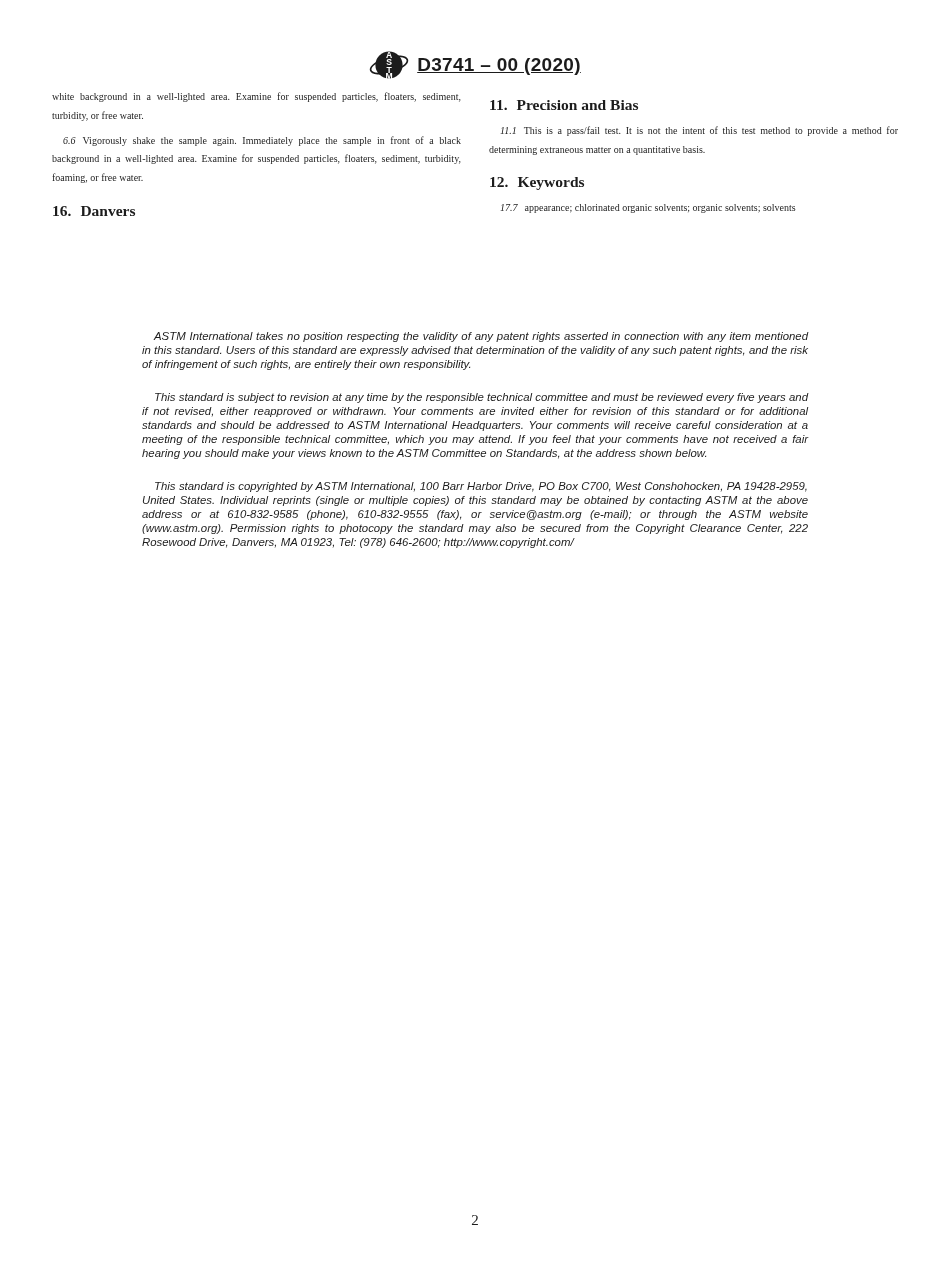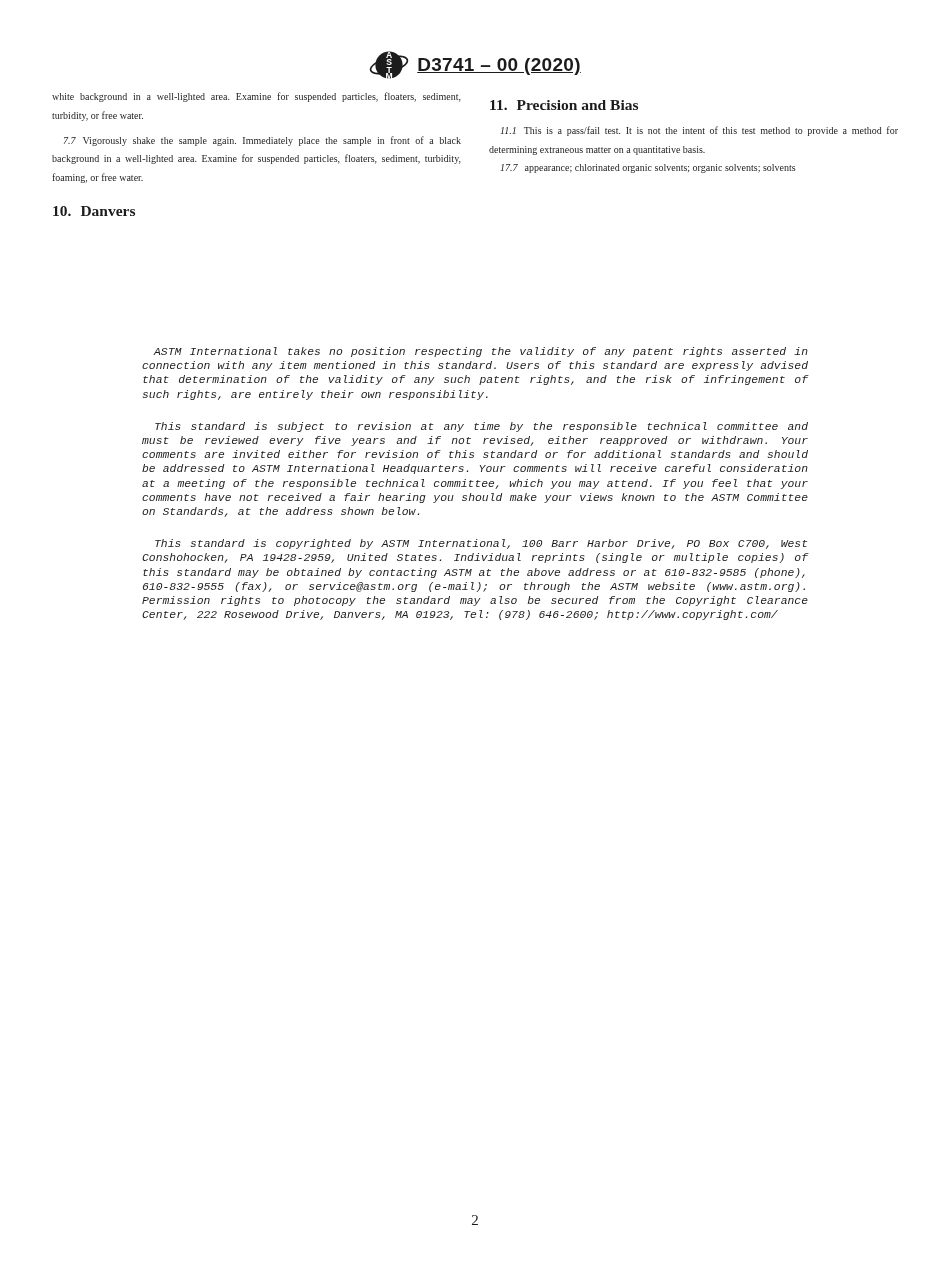--- a/index.html
+++ b/index.html
@@ -40,22 +40,22 @@
     font-size: 15.5px; line-height: 18.8px; font-weight: 700;
     margin: 14px 0 7px 0;
   }
   .col h3.sec:first-child { margin-top: 8px; }
   .hnum { margin-right: 9px; }
   .pnum { font-style: italic; margin-right: 7px; }
 
   
   .footnotes {
     position: absolute; top: 329px; left: 142px; width: 666px;
-    font-family: Liberation Mono, monospace; font-style: italic;
-    font-size: 11.4px; line-height: 14.2px; text-align: justify; margin-top: 16px;
+    font-family: Liberation Sans, sans-serif; font-style: italic;
+    font-size: 11.4px; line-height: 14.2px; text-align: justify;
   }
   .footnotes p { margin: 0; text-indent: 12px; }
   .footnotes p + p { margin-top: 18px; }
 
   
   .pagenum {
     position: absolute; top: 1212px; left: 0; width: 100%;
     text-align: center; font-size: 15px;
   }
 </style>
@@ -76,32 +76,33 @@
       </g>
     </svg>
     <span class="doc-title">D3741 – 00 (2020)</span>
   </div>
 
   <div class="columns">
 
     <div class="col">
       <p class="body cont">white background in a well-lighted area. Examine for suspended particles, floaters, sediment, turbidity, or free water.</p>
 
-      <p class="body sp"><span class="pnum">7.7</span><span>Vigorously shake the sample again. Immediately place the sample in front of a black background in a well-lighted area. Examine for suspended particles, floaters, sediment, turbidity, foaming, or free water.</span></p>
+      <p class="body sp"><span class="pnum">6.6</span><span>Vigorously shake the sample again. Immediately place the sample in front of a black background in a well-lighted area. Examine for suspended particles, floaters, sediment, turbidity, foaming, or free water.</span></p>
 
-      <h3 class="sec"><span class="hnum">10.</span><span>Danvers</span></h3>
+      <h3 class="sec"><span class="hnum">16.</span><span>Danvers</span></h3>
 
 
     </div>
 
     <div class="col">
       <h3 class="sec"><span class="hnum">11.</span><span>Precision and Bias</span></h3>
 
       <p class="body"><span class="pnum">11.1</span><span>This is a pass/fail test. It is not the intent of this test method to provide a method for determining extraneous matter on a quantitative basis.</span></p>
 
+      <h3 class="sec"><span class="hnum">12.</span><span>Keywords</span></h3>
 
       <p class="body"><span class="pnum">17.7</span><span>appearance; chlorinated organic solvents; organic solvents; solvents</span></p>
     </div>
 
   </div>
 
   <div class="footnotes">
     <p>ASTM International takes no position respecting the validity of any patent rights asserted in connection with any item mentioned in this standard. Users of this standard are expressly advised that determination of the validity of any such patent rights, and the risk of infringement of such rights, are entirely their own responsibility.</p>
     <p>This standard is subject to revision at any time by the responsible technical committee and must be reviewed every five years and if not revised, either reapproved or withdrawn. Your comments are invited either for revision of this standard or for additional standards and should be addressed to ASTM International Headquarters. Your comments will receive careful consideration at a meeting of the responsible technical committee, which you may attend. If you feel that your comments have not received a fair hearing you should make your views known to the ASTM Committee on Standards, at the address shown below.</p>
     <p>This standard is copyrighted by ASTM International, 100 Barr Harbor Drive, PO Box C700, West Conshohocken, PA 19428-2959, United States. Individual reprints (single or multiple copies) of this standard may be obtained by contacting ASTM at the above address or at 610-832-9585 (phone), 610-832-9555 (fax), or service@astm.org (e-mail); or through the ASTM website (www.astm.org). Permission rights to photocopy the standard may also be secured from the Copyright Clearance Center, 222 Rosewood Drive, Danvers, MA 01923, Tel: (978) 646-2600; http://www.copyright.com/</p>

